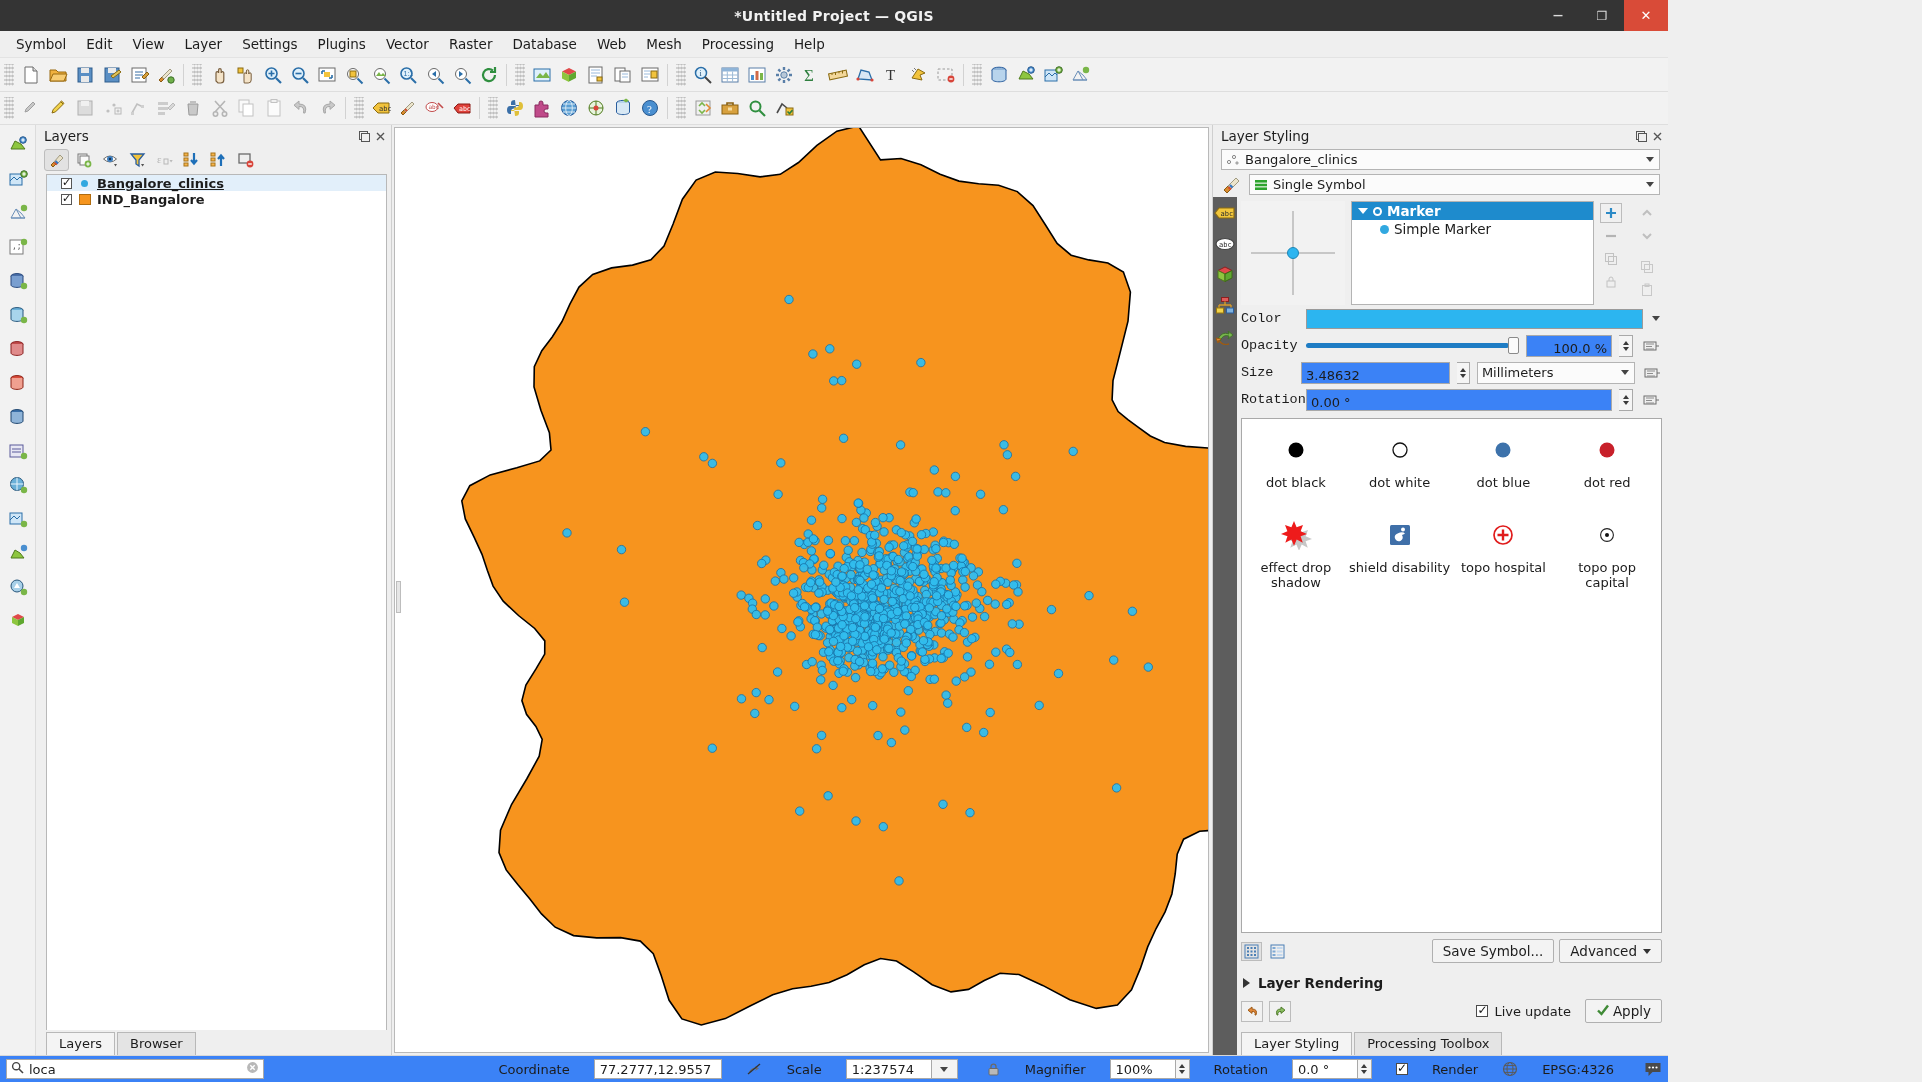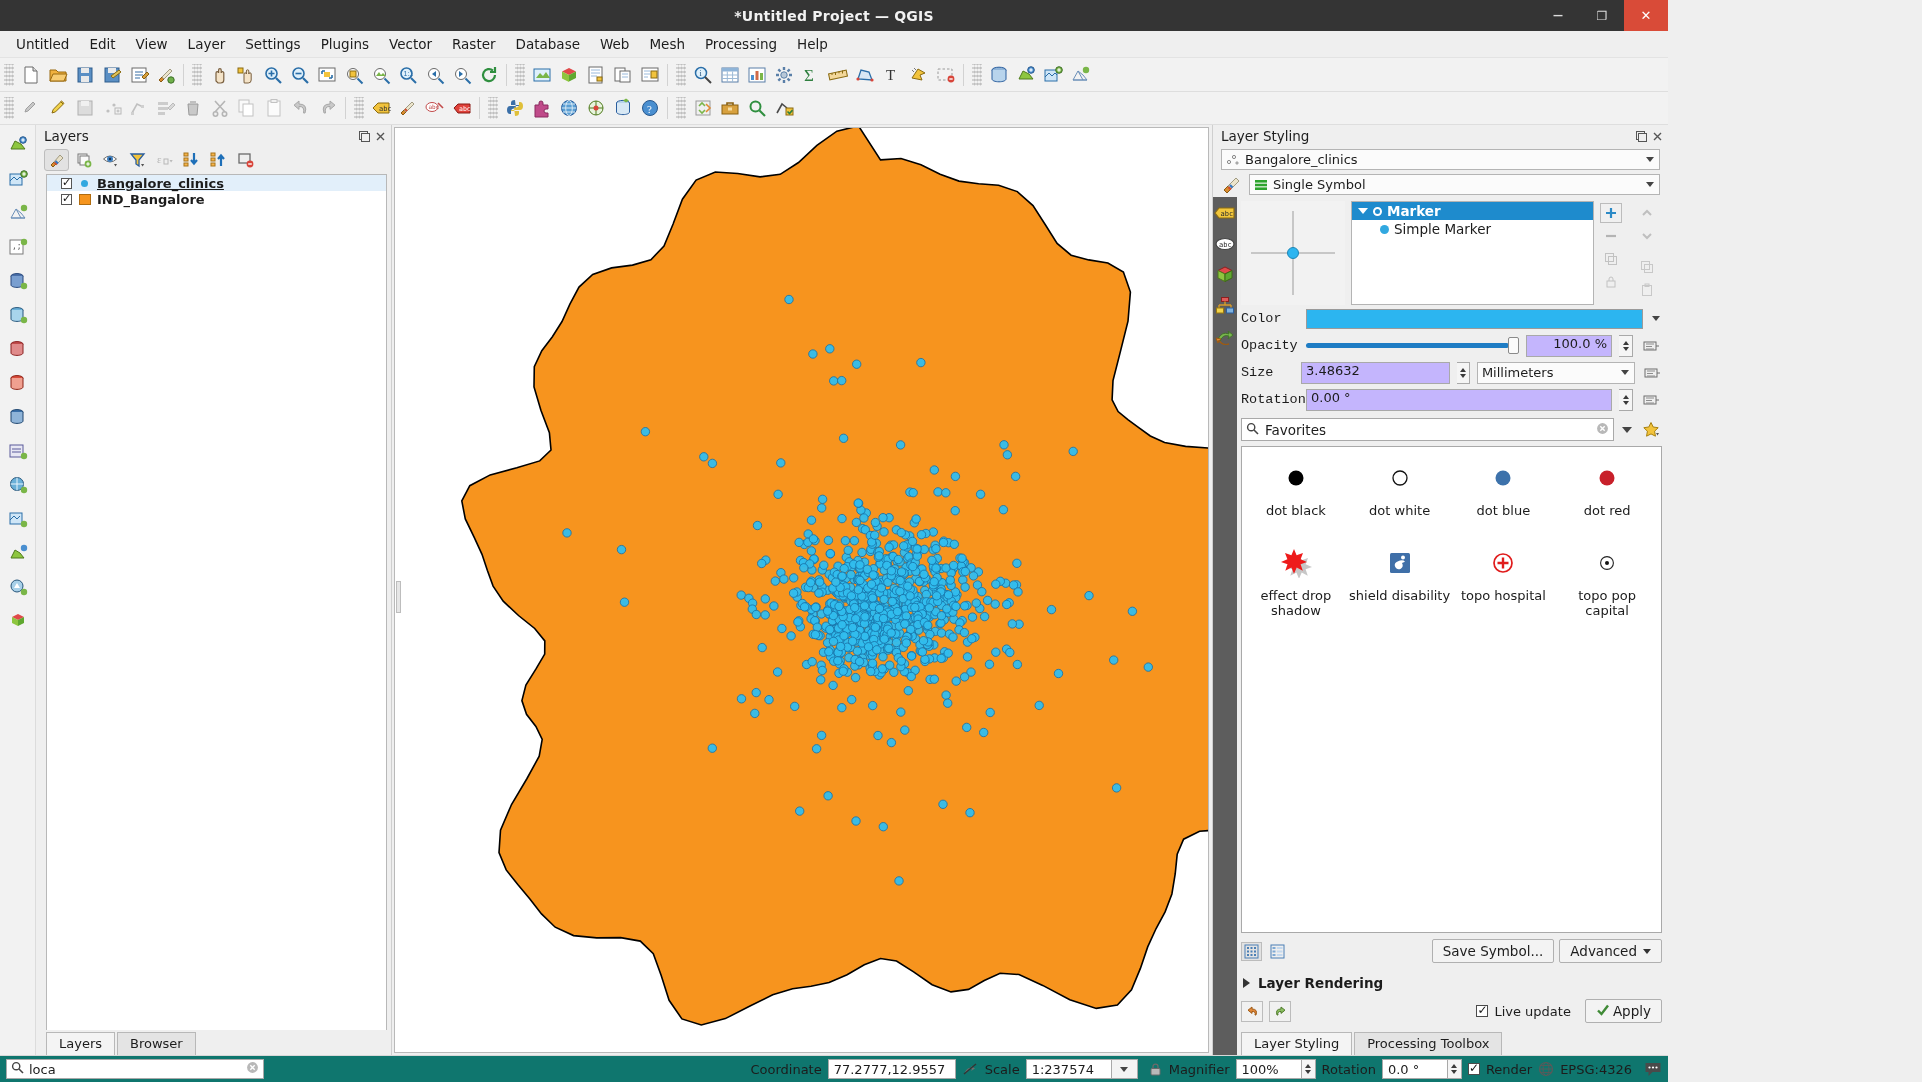--- a/index.html
+++ b/index.html
@@ -125,22 +125,22 @@
               border-top: 6px solid #fff; border-bottom: none; }
   .ringdot { width: 9px; height: 9px; border-radius: 50%; border: 2px solid #fff; background: transparent; }
   .soliddot { width: 9px; height: 9px; border-radius: 50%; background: #31a8e0; }
   .symbtns { width: 30px; display: flex; flex-direction: column; gap: 3px; padding-top: 2px; }
   .sbtn { width: 22px; height: 20px; border: 1px solid #bcbcbc; background: #f0f0f0;
           display:flex;align-items:center;justify-content:center; }
   .sbtn.plain { border: none; background: transparent; }
 
   .prow { display: flex; align-items: center; height: 27px; gap: 7px; }
   .plabel { width: 58px; font-size: 13.5px; font-family: Liberation Mono, monospace; }
-  .field { height: 22px; background: #c4b5fd; border: 1px solid #a9a9a9; display: flex;
-           align-items: flex-start; padding: 0 4px; font-size: 13px; position: relative; }
+  .field { height: 22px; background: #3b82f6; border: 1px solid #a9a9a9; display: flex;
+           align-items: flex-end; padding: 0 4px; font-size: 13px; position: relative; }
   .colorbar { flex: 1 1 auto; height: 20px; background: #2cb5f0; border: 1px solid #9a9a9a; }
   .minidrop { width: 12px; display:flex;align-items:center;justify-content:center; }
   .minidrop .arrow { width:0;height:0;border-left:4px solid transparent;border-right:4px solid transparent;border-top:5px solid #444;}
   .slider { flex: 1 1 auto; height: 20px; position: relative; display: flex; align-items: center; }
   .slider .track { position: absolute; left: 0; right: 10px; height: 5px; background: #1e7cc4; border-radius: 3px; }
   .slider .knob { position: absolute; right: 0; width: 11px; height: 17px; background: #fbfbfb;
                   border: 1px solid #8a8a8a; border-radius: 2px; }
   .spin { width: 14px; height: 22px; border: 1px solid #a9a9a9; border-left: none; background: #f5f5f5;
           display: flex; flex-direction: column; align-items: center; justify-content: center; }
   .spin .up { width:0;height:0;border-left:3px solid transparent;border-right:3px solid transparent;border-bottom:4px solid #3a3a3a; margin-bottom:2px;}
@@ -168,22 +168,22 @@
   .collapse-row .tri2 { width:0;height:0;border-left:7px solid #333;border-top:5px solid transparent;border-bottom:5px solid transparent;}
   .collapse-row .ttl { font-weight: bold; font-size: 13.5px; }
   .apply-row { display: flex; align-items: center; gap: 6px; padding: 2px 0 6px 0; }
   .rbtn { width: 22px; height: 21px; border: 1px solid #bcbcbc; background: #f1f1f1;
           display:flex;align-items:center;justify-content:center; }
   .chk { width: 12px; height: 12px; border: 1px solid #4a4a4a; background: #fff; position: relative; }
   .chk.on:after { content:"✓"; position: absolute; left: 0px; top: -3px; font-size: 12px; color: #111; }
   .sp-tabs { height: 26px; display: flex; align-items: flex-end; padding-left: 6px; gap: 2px; }
 
   
-  .statusbar { height: 27px; flex: 0 0 27px; background: #0f766e; display: flex; align-items: center;
-               border-top: 1px solid #d8d8d8; padding: 0 6px; gap: 6px; font-size: 13px; }
+  .statusbar { height: 27px; flex: 0 0 27px; background: #3b82f6; display: flex; align-items: center;
+               border-top: 1px solid #d8d8d8; padding: 0 6px; gap: 24px; font-size: 13px; }
   .locatorbox { width: 258px; height: 20px; background: #fff; border: 1px solid #a9a9a9;
                 display: flex; align-items: center; padding: 0 4px; gap: 5px; }
   .sb-label { font-size: 13px; }
   .sb-field { height: 20px; background: #fff; border: 1px solid #a9a9a9; display: flex;
               align-items: center; padding: 0 5px; font-size: 13px; }
   .sb-combo { height: 20px; width: 26px; background: #f3f3f3; border: 1px solid #a9a9a9;
               border-left: none; display:flex;align-items:center;justify-content:center; }
   .sb-combo .arrow { width:0;height:0;border-left:4px solid transparent;border-right:4px solid transparent;border-top:5px solid #444; }
 </style>
 </head>
@@ -194,21 +194,21 @@
   <div class="titlebar">
     <span class="wintitle">*Untitled Project — QGIS</span>
     <div class="winbtns">
       <div class="winbtn min"></div>
       <div class="winbtn max"></div>
       <div class="winbtn close"></div>
     </div>
   </div>
 
   <div class="menubar" id="menubar">
-      <div class="menuitem">Untitled</div>
+      <div class="menuitem">Symbol</div>
       <div class="menuitem">Edit</div>
       <div class="menuitem">View</div>
       <div class="menuitem">Layer</div>
       <div class="menuitem">Settings</div>
       <div class="menuitem">Plugins</div>
       <div class="menuitem">Vector</div>
       <div class="menuitem">Raster</div>
       <div class="menuitem">Database</div>
       <div class="menuitem">Web</div>
       <div class="menuitem">Mesh</div>
@@ -1947,46 +1947,20 @@
               </div>
             <div class="databtn">
               <svg width="18" height="18" viewBox="0 0 18 18">
                   <rect x="2" y="5" width="12" height="8" fill="none" stroke="#6f6f6f"></rect>
                   <path d="M14 9h3" stroke="#6f6f6f"></path>
                   <path d="M4 7h8M4 9.5h6M4 12h8" stroke="#8d8d8d"></path>
                 </svg>
             </div>
           </div>
 
-          <div class="searchrow">
-            <div class="searchbox">
-              <span>
-                <svg width="13" height="13" viewBox="0 0 13 13">
-                    <circle cx="5.2" cy="5.2" r="3.6" fill="none" stroke="#444" stroke-width="1.4"></circle>
-                    <path d="M8 8 L12 12" stroke="#444" stroke-width="1.6"></path>
-                  </svg>
-              </span>
-              <span style="flex:1 1 auto;">Favorites</span>
-              <span>
-                <svg width="13" height="13" viewBox="0 0 13 13">
-                    <circle cx="6.5" cy="6.5" r="5.4" fill="#b8b8b8"></circle>
-                    <path d="M4.3 4.3 L8.7 8.7 M8.7 4.3 L4.3 8.7" stroke="#fff" stroke-width="1.4"></path>
-                  </svg>
-              </span>
-            </div>
-            <div style="width:16px;display:flex;justify-content:center;">
-              <span style="width:0;height:0;border-left:5px solid transparent;border-right:5px solid transparent;border-top:6px solid #444;"></span>
-            </div>
-            <div style="width:22px;display:flex;justify-content:center;">
-              <svg width="18" height="18" viewBox="0 0 18 18">
-                  <path d="M9 1.5 l2.2 4.5 l5 .7 l-3.6 3.5 .85 5 L9 12.9 l-4.45 2.3 .85-5 L1.8 6.7 l5-.7 z" fill="#f2c33c" stroke="#a8810f"></path>
-                  <path d="M14 12 l3 0 l-1.5 2.6 z" fill="#555"></path>
-                </svg>
-            </div>
-          </div>
 
           <div class="gallery" id="gallery">
               <div class="gitem">
                 <div class="gicon">
                   <svg width="20" height="20">
                     <circle cx="10" cy="10" r="7.5" fill="#000"></circle>
                   </svg>
                 </div>
                 <div class="glabel">dot  black</div>
               </div>

